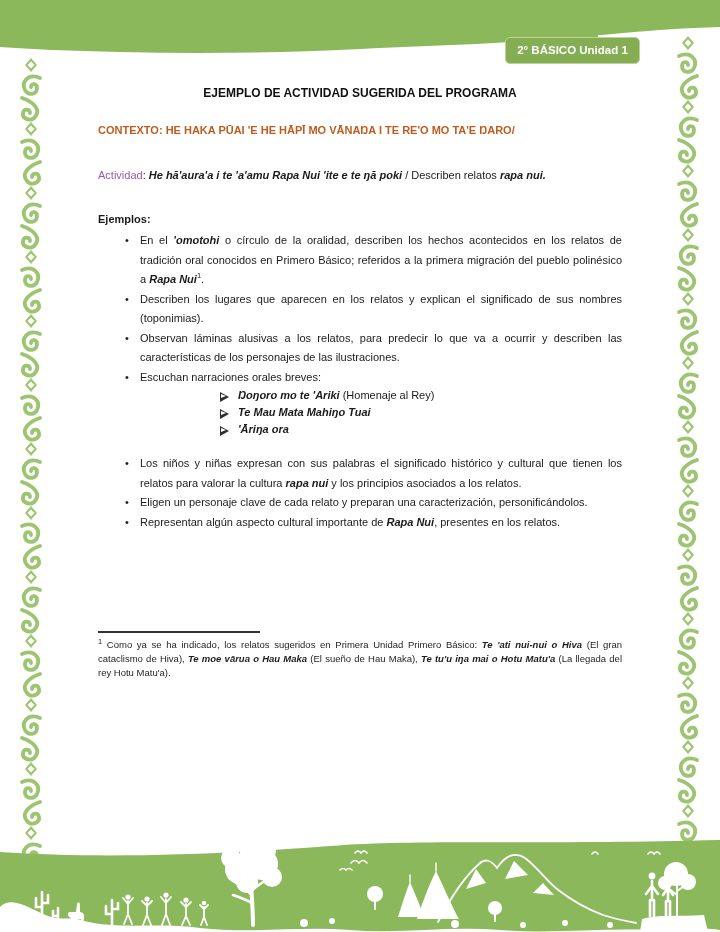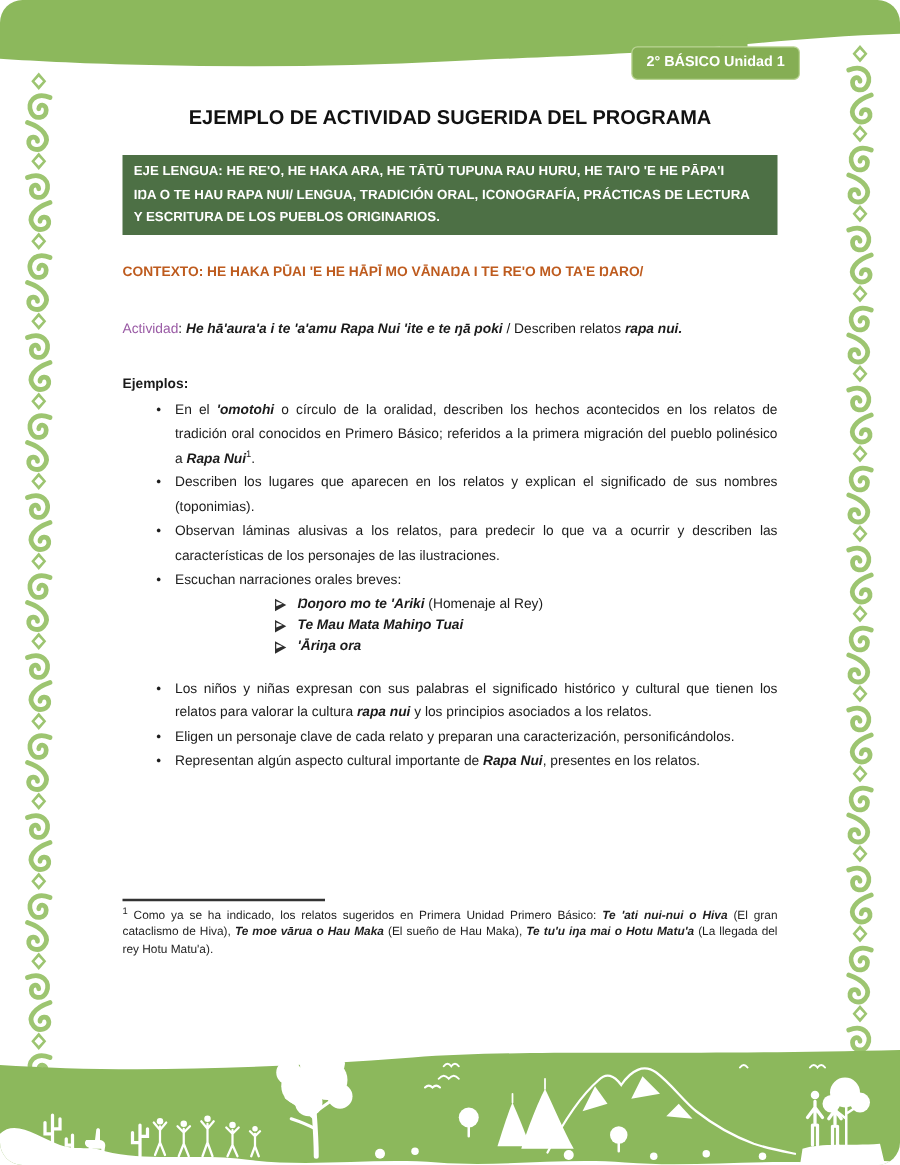--- a/index.html
+++ b/index.html
@@ -3,33 +3,33 @@
 <meta charset="utf-8">
 <style>
   :root{
     --band_green:#8CB85C; --badge_green:#85AE54; --ornament_green:#9DC571;
     --box_green:#4D7045; --contexto_orange:#BE5B1E; --actividad_purple:#9A5BA5;
     --text_dark:#1B1B1B;
   }
   html,body{margin:0;padding:0;}
   body{width:720px;height:932px;background:#fff;
        font-family:"Liberation Sans","DejaVu Sans",sans-serif;color:var(--text_dark);}
-  .page{position:relative;width:720px;height:932px;overflow:hidden;background:#fff;border-radius:18px;}
+  .page{position:relative;width:720px;height:932px;overflow:hidden;background:#fff;}
 
   .top-band{position:absolute;left:0;top:0;z-index:1;}
   .badge{position:absolute;left:505px;top:37px;width:133px;height:25px;z-index:3;
          background:var(--badge_green);border:1px solid #b9d493;border-radius:5px;
          color:#fff;font-size:11.5px;font-weight:600;text-align:center;line-height:25px;}
   .strip{position:absolute;z-index:1;}
   .strip.left{left:17px;top:56px;}
   .strip.right{left:674px;top:34px;}
   .bottom-art{position:absolute;left:0;bottom:0;z-index:2;}
 
   .content{position:absolute;left:98px;top:0;width:524px;z-index:2;}
-  .title{margin-top:86px;text-align:center;font-size:16px;font-weight:bold;color:#111;}
+  .title{margin-top:86px;text-align:center;font-size:12px;font-weight:bold;color:#111;}
   .eje-box{margin-top:20px;background:var(--box_green);color:#fff;font-weight:bold;
            font-size:10.6px;line-height:18.5px;padding:4px 9px;}
   .eje-box div{white-space:nowrap;}
   .contexto{margin-top:21px;color:var(--contexto_orange);font-weight:bold;
             font-size:11px;line-height:19px;}
   .actividad{margin-top:27px;font-size:11px;line-height:16px;}
   .ejemplos{margin-top:30px;font-size:11px;font-weight:bold;}
   .list{margin-top:6px;}
   .li{position:relative;padding-left:42px;font-size:11px;line-height:19.5px;
       text-align:justify;}
@@ -96,25 +96,20 @@
       <use href="#motif" y="576"></use>
     <use href="#motif" y="640" transform="translate(28,0) scale(-1,1)"></use>
       <use href="#motif" y="704"></use>
     <use href="#motif" y="768" transform="translate(28,0) scale(-1,1)"></use>
   </svg>
 
   <div class="content">
 
     <div class="title">EJEMPLO DE ACTIVIDAD SUGERIDA DEL PROGRAMA</div>
 
-    <div class="eje-box">
-      <div>EJE LENGUA: HE RE'O, HE HAKA ARA, HE TĀTŪ TUPUNA RAU HURU, HE TAI'O 'E HE PĀPA'I</div>
-      <div>IŊA O TE HAU RAPA NUI/ LENGUA, TRADICIÓN ORAL, ICONOGRAFÍA, PRÁCTICAS DE LECTURA</div>
-      <div>Y ESCRITURA DE LOS PUEBLOS ORIGINARIOS.</div>
-    </div>
 
     <div class="contexto">
       <div>CONTEXTO: HE HAKA PŪAI 'E HE HĀPĪ MO VĀNAŊA I TE RE'O MO TA'E ŊARO/</div>
     </div>
 
     <div class="actividad"><span class="pl">Actividad</span><span>: </span><span class="b">He hā'aura'a i te 'a'amu Rapa Nui 'ite e te ŋā poki</span><span> / Describen relatos </span><span class="b">rapa nui.</span></div>
 
     <div class="ejemplos">Ejemplos:</div>
 
     <div class="list">

